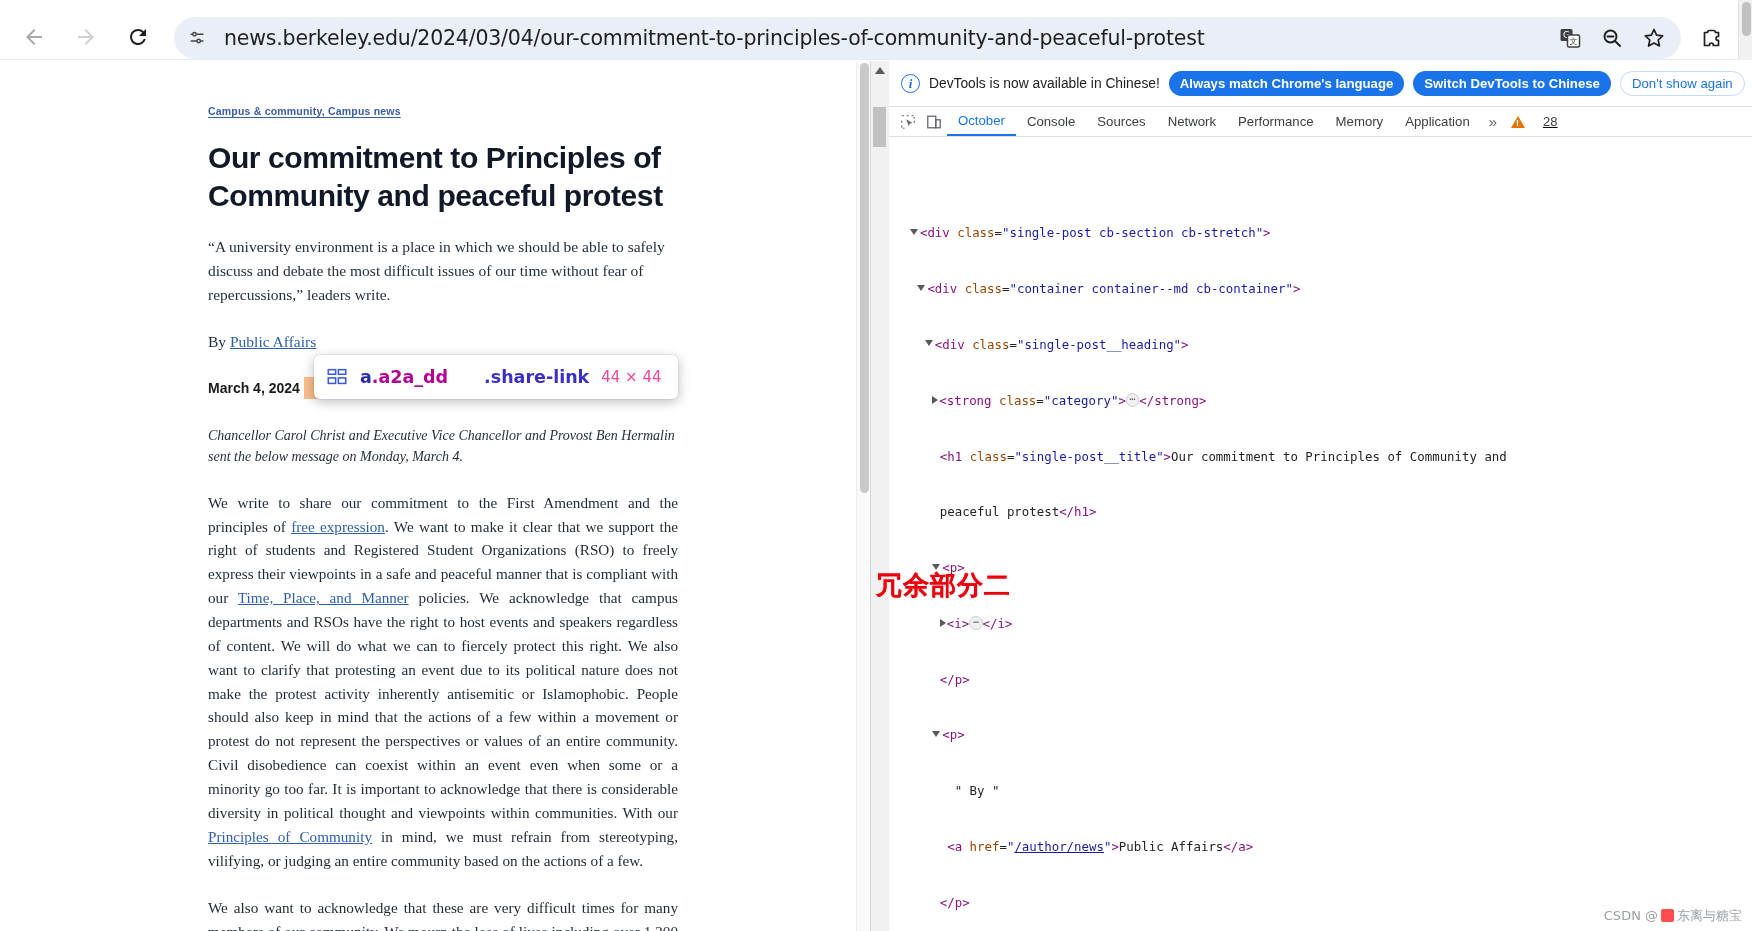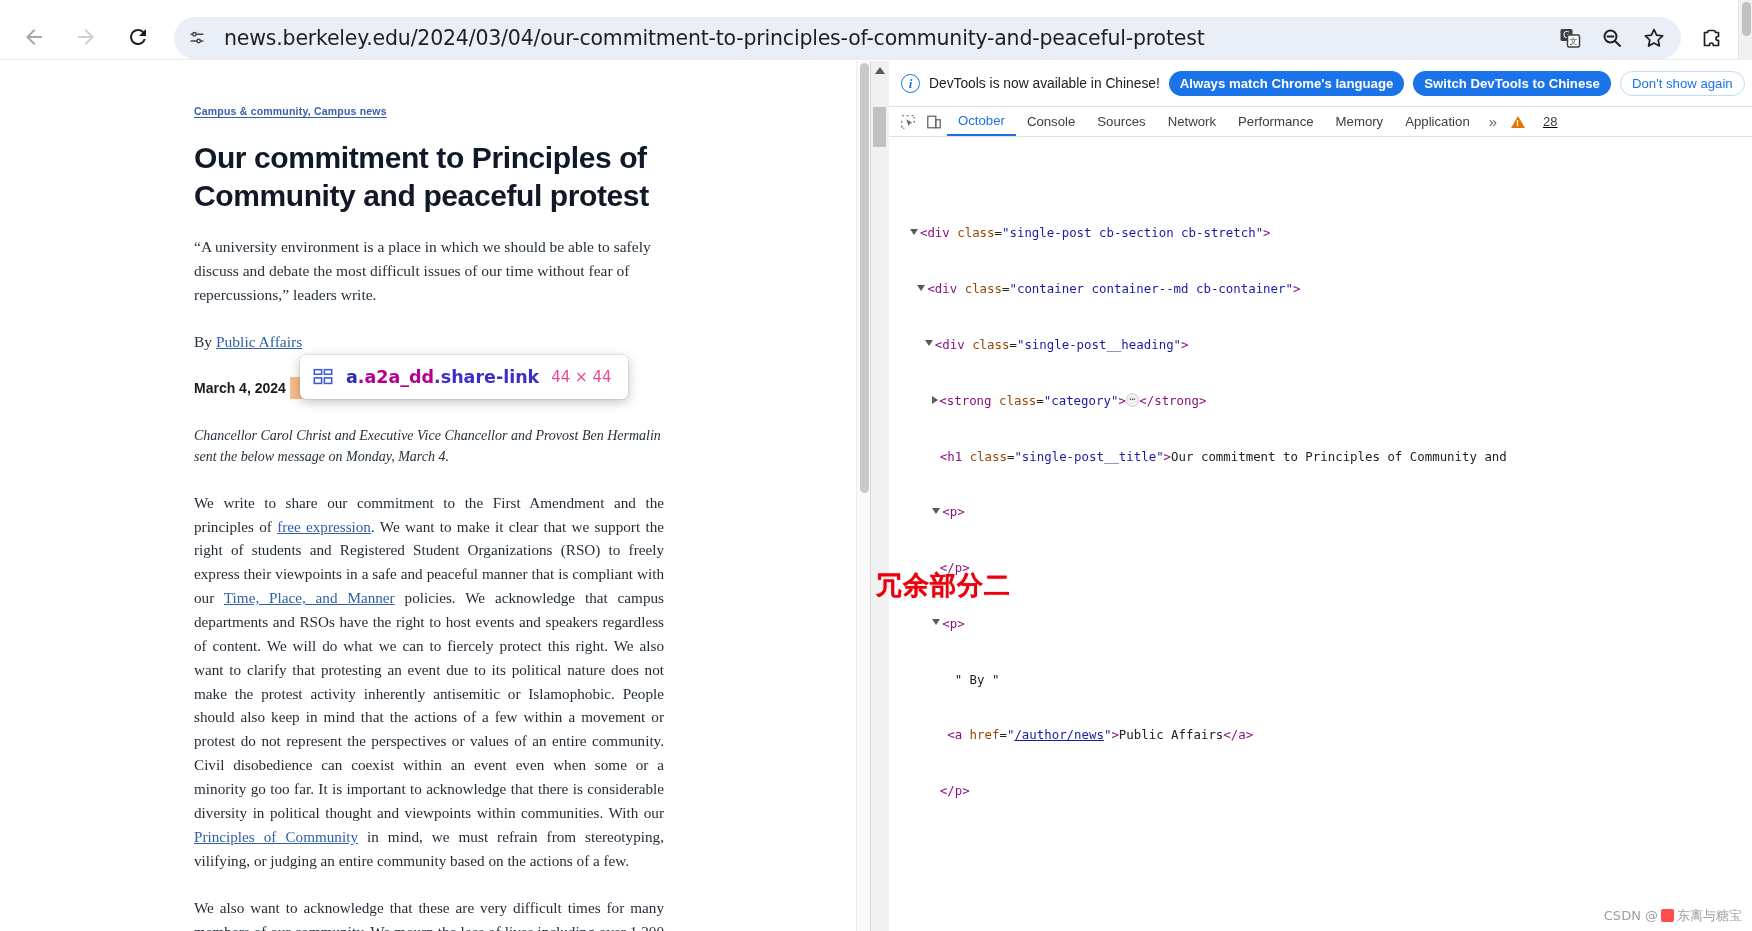--- a/index.html
+++ b/index.html
@@ -62,21 +62,21 @@
     position: absolute; right: 0; top: 0; width: 14px; height: 60px;
     background: #f1f1f1; border-left: 1px solid #e3e3e3;
   }
   .scroll-cap .thumb {
     position: absolute; top: 2px; left: 3px; width: 9px; height: 34px;
     background: #c1c1c1; border-radius: 5px;
   }
 
   
   .page-pane {
-    position: absolute; top: 61px; left: 2px; width: 858px; height: 870px;
+    position: absolute; top: 61px; left: 16px; width: 858px; height: 870px;
     background: #ffffff; overflow: hidden;
   }
   .page-scrollbar {
     position: absolute; top: 61px; left: 856px; width: 14px; height: 870px;
     background: #fafafa; border-left: 1px solid #ededed;
   }
   .page-scrollbar .thumb {
     position: absolute; left: 3px; top: 2px; width: 9px; height: 430px;
     background: #c9c9c9; border-radius: 5px;
   }
@@ -141,21 +141,21 @@
     background: #ffffff;
     border-radius: 6px;
     box-shadow: 0 3px 12px rgba(0,0,0,0.26), 0 0 0 1px rgba(0,0,0,0.05);
     display: flex; align-items: center; gap: 12px;
     font-family: "DejaVu Sans", sans-serif;
   }
   .tip-icon { width: 22px; height: 22px; flex: none; }
   .tip-sel { font-size: 17.5px; font-weight: 700; white-space: nowrap; }
   .tip-sel .t-tag { color: #2a2ab5; }
   .tip-sel .t-cls { color: #b3008f; }
-  .tip-sel .t-cls2 { color: #3b2fc9; }
+  .tip-sel .t-cls2 { color: #3b2fc9; padding-left: 36px; }
   .tip-dim { font-size: 15px; color: #ec4899; white-space: nowrap; }
 
   
   .devtools {
     position: absolute; top: 61px; left: 870px; width: 882px; height: 870px;
     background: #ffffff; overflow: hidden;
     border-left: 1px solid #d7d7d7;
   }
   .dt-gutter {
     position: absolute; left: 0; top: 0; width: 18px; height: 870px;
@@ -453,21 +453,23 @@
 
       <div class="dom-tree">
         <div class="dom-line" style="overflow:hidden;height:10px;">
           
         </div>
         <div class="dom-line">  <span class="tri open"></span><span class="tag">&lt;div</span> <span class="attr">class</span>=<span class="val">"single-post cb-section cb-stretch"</span><span class="tag">&gt;</span></div>
         <div class="dom-line">   <span class="tri open"></span><span class="tag">&lt;div</span> <span class="attr">class</span>=<span class="val">"container container--md cb-container"</span><span class="tag">&gt;</span></div>
         <div class="dom-line">    <span class="tri open"></span><span class="tag">&lt;div</span> <span class="attr">class</span>=<span class="val">"single-post__heading"</span><span class="tag">&gt;</span></div>
         <div class="dom-line">     <span class="tri"></span><span class="tag">&lt;strong</span> <span class="attr">class</span>=<span class="val">"category"</span><span class="tag">&gt;</span><span class="ellipsis-badge">⋯</span><span class="tag">&lt;/strong&gt;</span></div>
         <div class="dom-line">      <span class="tag">&lt;h1</span> <span class="attr">class</span>=<span class="val">"single-post__title"</span><span class="tag">&gt;</span><span class="txt">Our commitment to Principles of Community and</span></div>
+        <div class="dom-line">      <span class="txt">peaceful protest</span><span class="tag">&lt;/h1&gt;</span></div>
         <div class="dom-line">     <span class="tri open"></span><span class="tag">&lt;p&gt;</span></div>
+        <div class="dom-line">      <span class="tri"></span><span class="tag">&lt;i&gt;</span><span class="ellipsis-badge">⋯</span><span class="tag">&lt;/i&gt;</span></div>
         <div class="dom-line">      <span class="tag">&lt;/p&gt;</span></div>
         <div class="dom-line">     <span class="tri open"></span><span class="tag">&lt;p&gt;</span></div>
         <div class="dom-line">        <span class="txt">" By "</span></div>
         <div class="dom-line">       <span class="tag">&lt;a</span> <span class="attr">href</span>=<span class="val">"</span><span class="link">/author/news</span><span class="val">"</span><span class="tag">&gt;</span><span class="txt">Public Affairs</span><span class="tag">&lt;/a&gt;</span></div>
         <div class="dom-line">      <span class="tag">&lt;/p&gt;</span></div>
         
         
         
         
         

